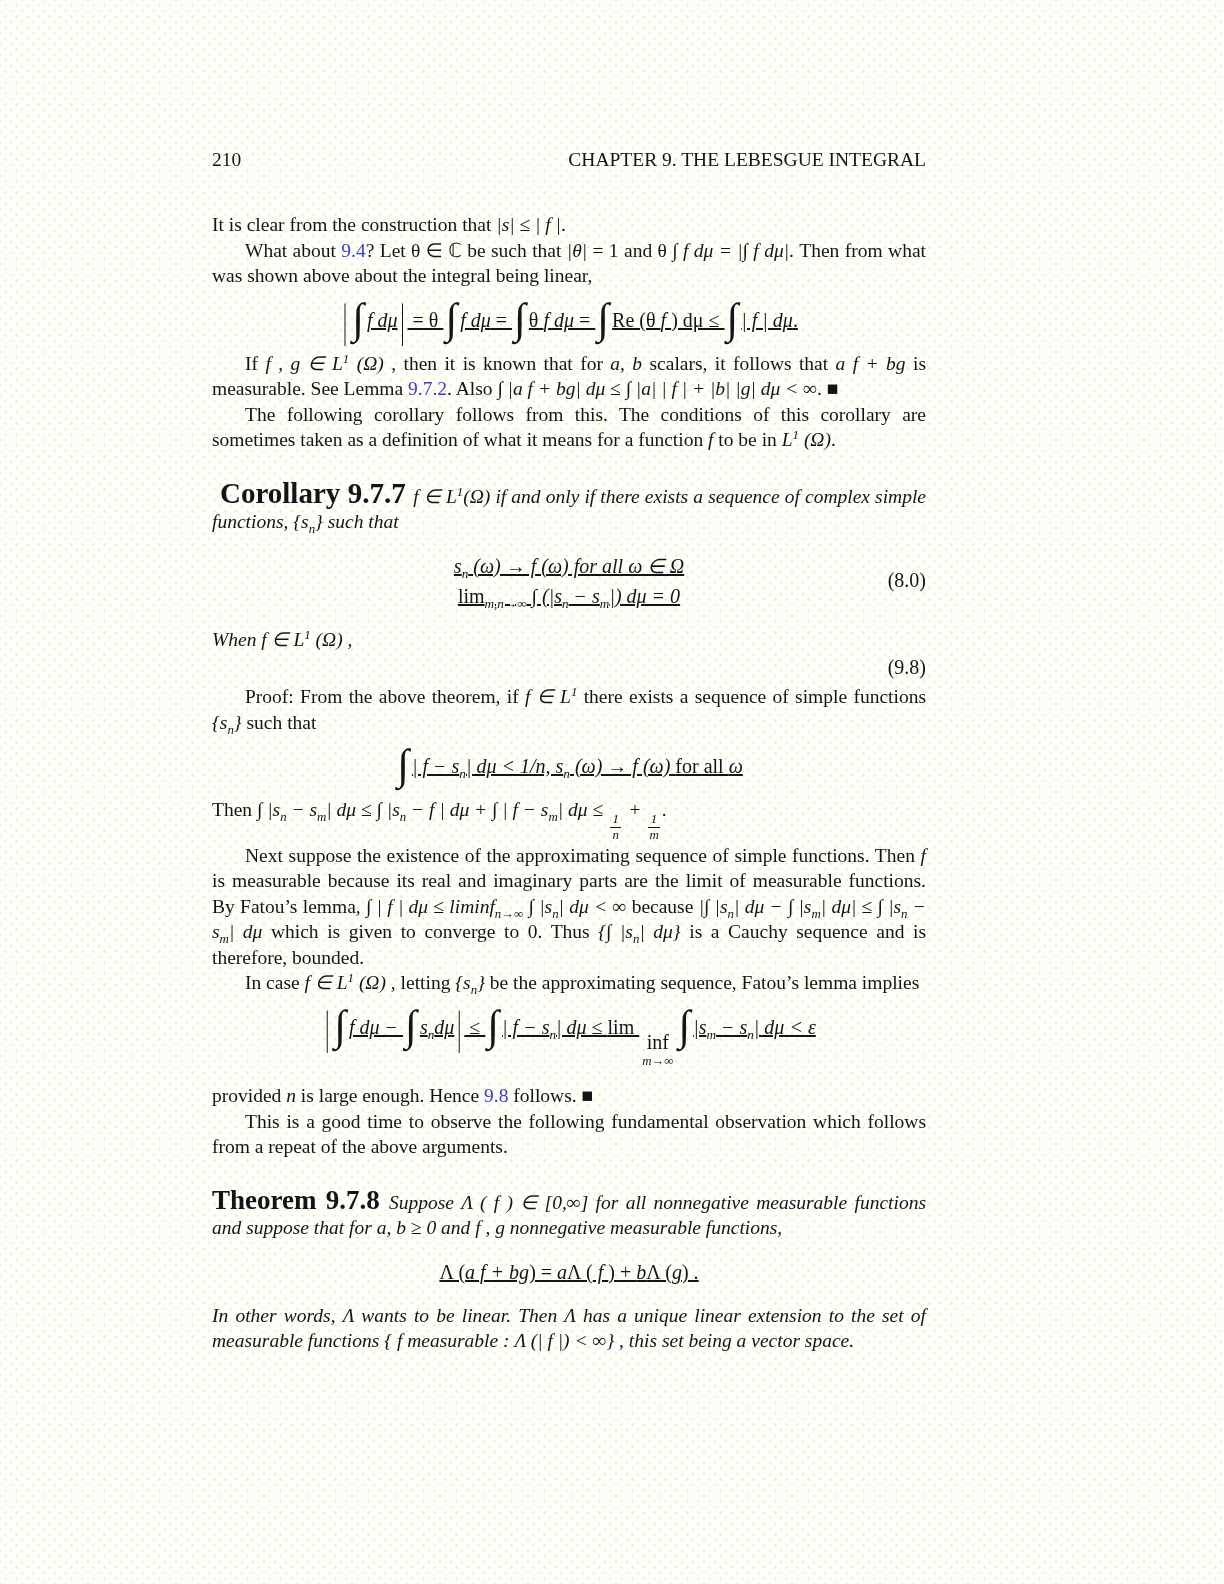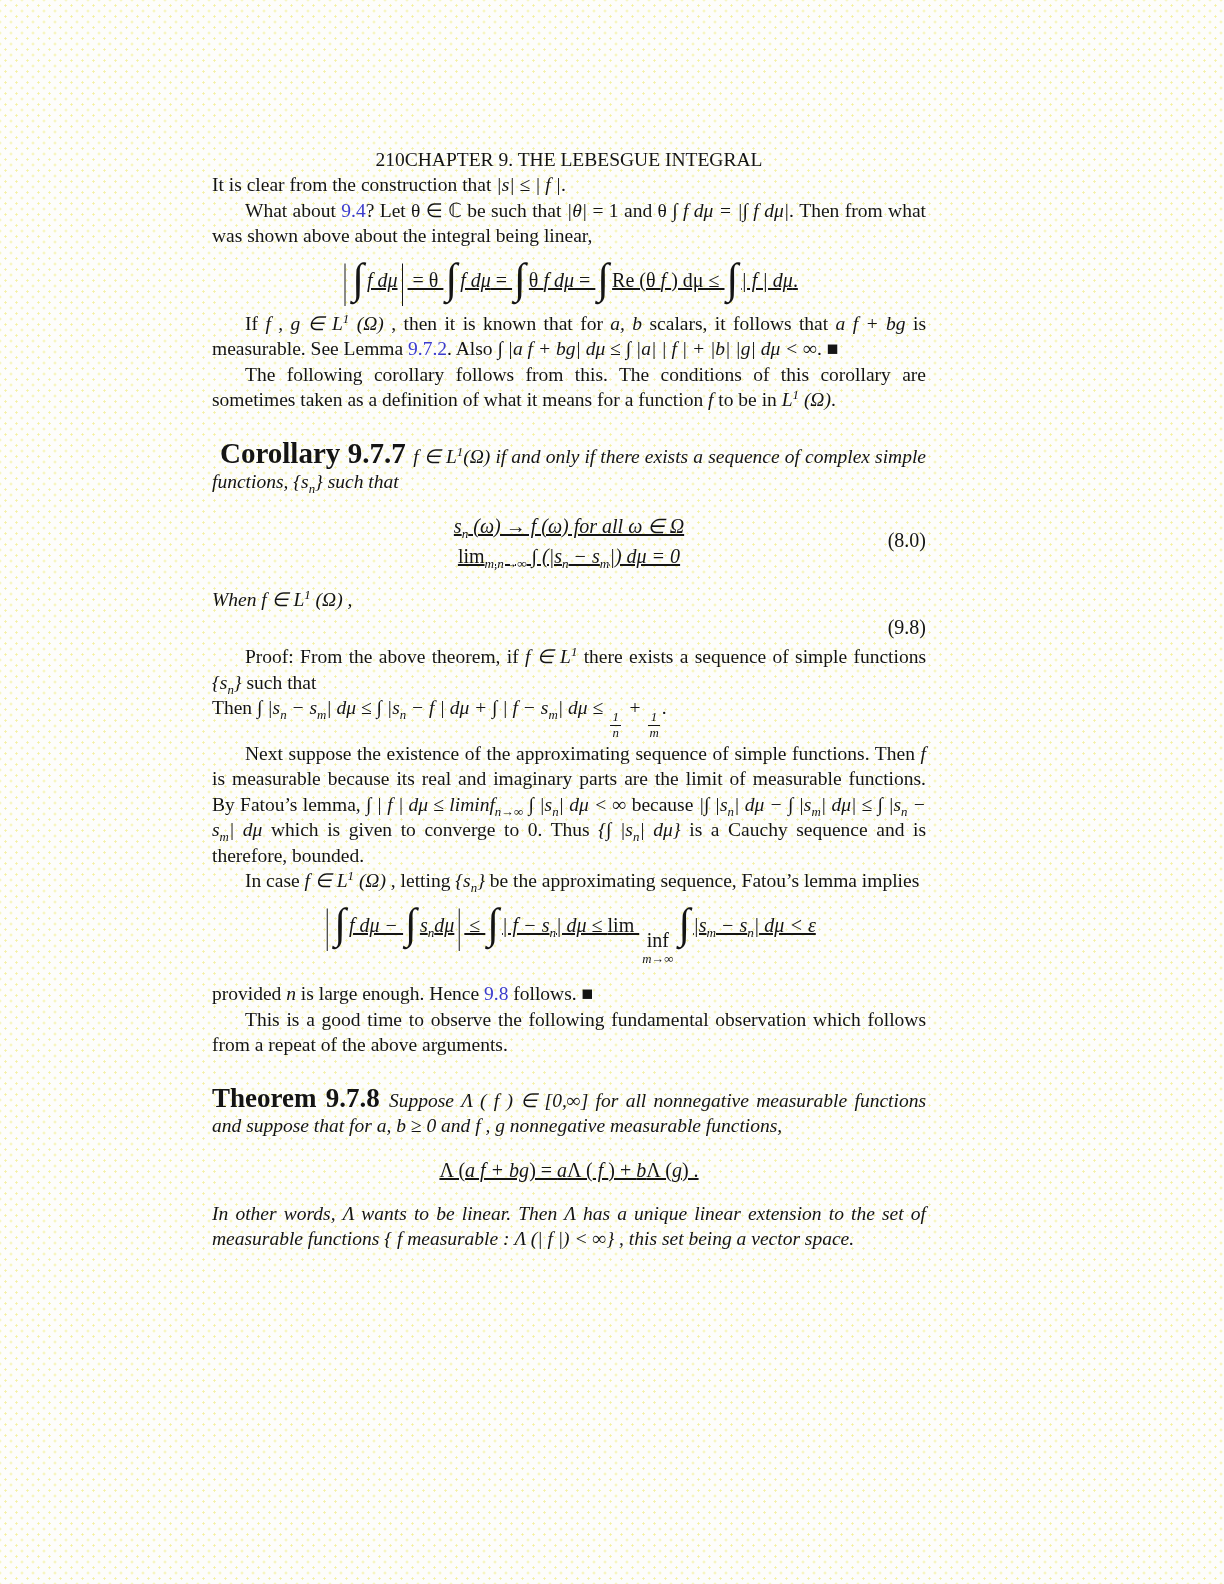--- a/index.html
+++ b/index.html
@@ -20,22 +20,22 @@
     background-size:11px 11px;
     background-position:0 0, 5.5px 5.5px;
   }
   .doc{
     position:absolute;left:212px;top:148px;width:714px;
     color:var(--ink);
     font-size:19.5px;line-height:25.5px;
     text-align:justify;
   }
   .pg-header{
-    display:flex;justify-content:center;
-    line-height:24px;
+    display:flex;justify-content:space-between;
+    margin-bottom:40px;line-height:24px;
   }
   .p{margin:0;}
   .indent{text-indent:33px;}
   .sp-lg{margin-top:28px;}
   .rm{font-style:normal;}
   .it{font-style:italic;}
   .bf{font-weight:normal;}
   .link{color:var(--link);cursor:pointer;}
   .head{font-weight:bold;font-size:29px;font-style:normal;margin-left:8px;}
   .head2{font-weight:bold;font-size:27px;font-style:normal;}
@@ -94,20 +94,25 @@
             <div class="eq-line"><span class="it">s</span><sub class="mi">n</sub><span class="it"> (ω) → f (ω) for all ω ∈ Ω</span></div>
             <div class="eq-line"><span class="rm">lim</span><sub class="mi">m,n→∞</sub><span class="it"> ∫ (|s</span><sub class="mi">n</sub><span class="it"> − s</span><sub class="mi">m</sub><span class="it">|) dμ = 0</span></div>
           </div>
           <span class="eqnum">(8.0)</span>
         </div>
         <div class="p"><span class="it">When f ∈ L</span><sup class="mi">1</sup><span class="it"> (Ω) ,</span></div>
         <div class="eq">
           <span class="eqnum">(9.8)</span>
         </div>
         <div class="p indent"><span class="bf">Proof: </span><span class="rm">From the above theorem, if </span><span class="it">f ∈ L</span><sup class="mi">1</sup><span class="rm"> there exists a sequence of simple functions </span><span class="it">{s</span><sub class="mi">n</sub><span class="it">}</span><span class="rm"> such that</span></div>
+        <div class="eq">
+          <div class="eq-lines">
+            <div class="eq-line"><span class="int">∫</span><span class="it">| f − s</span><sub class="mi">n</sub><span class="it">| dμ &lt; 1/n, s</span><sub class="mi">n</sub><span class="it"> (ω) → f (ω) </span><span class="rm">for all </span><span class="it">ω</span></div>
+          </div>
+        </div>
         <div class="p"><span class="rm">Then </span><span class="it">∫ |s</span><sub class="mi">n</sub><span class="it"> − s</span><sub class="mi">m</sub><span class="it">| dμ ≤ ∫ |s</span><sub class="mi">n</sub><span class="it"> − f | dμ + ∫ | f − s</span><sub class="mi">m</sub><span class="it">| dμ ≤ </span><span class="frac">
             <span class="fn">1</span>
             <span class="fd">n</span>
           </span><span class="it"> + </span><span class="frac">
             <span class="fn">1</span>
             <span class="fd">m</span>
           </span><span class="rm">.</span></div>
         <div class="p indent"><span class="rm">Next suppose the existence of the approximating sequence of simple functions. Then </span><span class="it">f</span><span class="rm"> is measurable because its real and imaginary parts are the limit of measurable functions. By Fatou’s lemma, </span><span class="it">∫ | f | dμ ≤ liminf</span><sub class="mi">n→∞</sub><span class="it"> ∫ |s</span><sub class="mi">n</sub><span class="it">| dμ &lt; ∞</span><span class="rm"> because </span><span class="it">|∫ |s</span><sub class="mi">n</sub><span class="it">| dμ − ∫ |s</span><sub class="mi">m</sub><span class="it">| dμ| ≤ ∫ |s</span><sub class="mi">n</sub><span class="it"> − s</span><sub class="mi">m</sub><span class="it">| dμ</span><span class="rm"> which is given to converge to 0. Thus </span><span class="it">{∫ |s</span><sub class="mi">n</sub><span class="it">| dμ}</span><span class="rm"> is a Cauchy sequence and is therefore, bounded.</span></div>
         <div class="p indent"><span class="rm">In case </span><span class="it">f ∈ L</span><sup class="mi">1</sup><span class="it"> (Ω)</span><span class="rm"> , letting </span><span class="it">{s</span><sub class="mi">n</sub><span class="it">}</span><span class="rm"> be the approximating sequence, Fatou’s lemma implies</span></div>
         <div class="eq">

